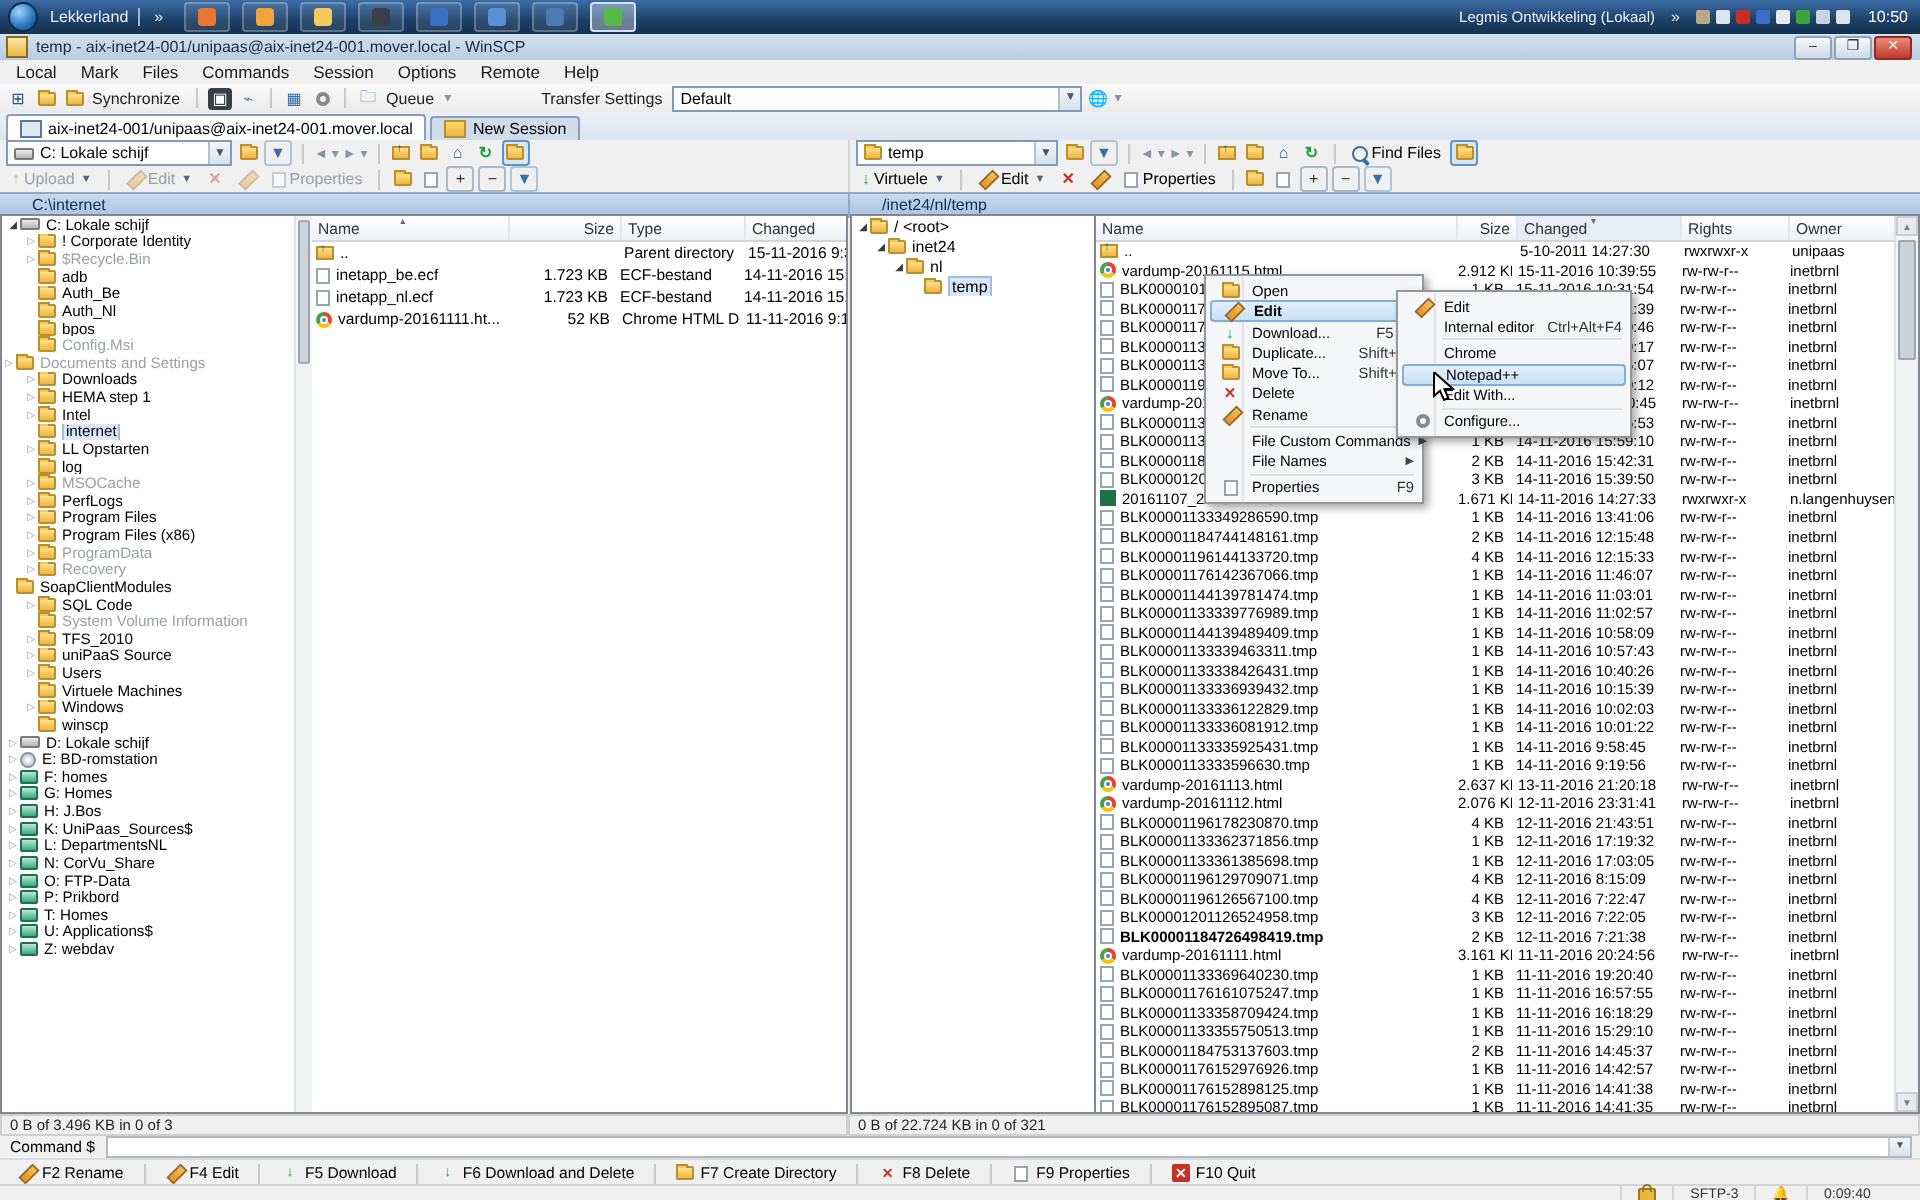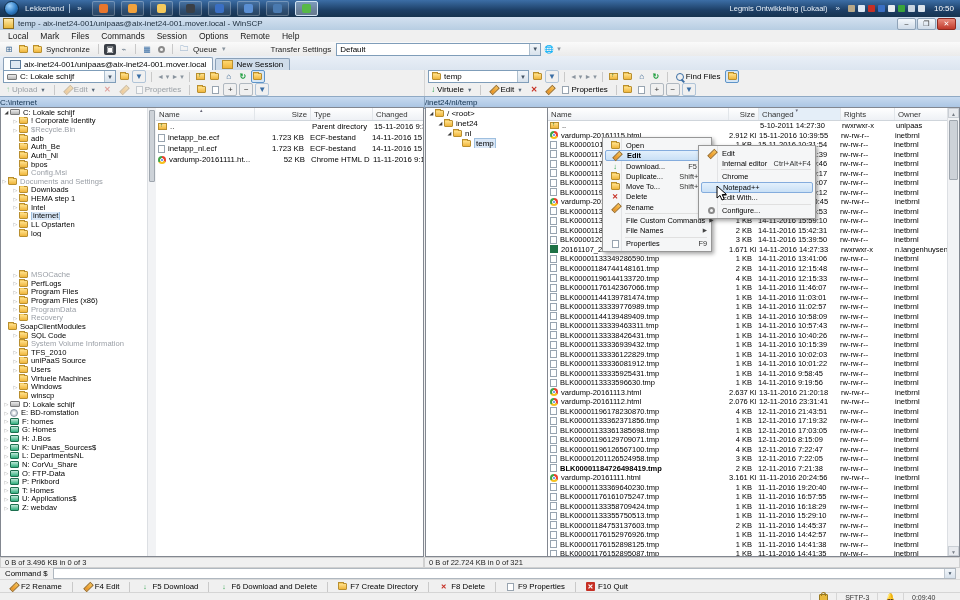--- a/index.html
+++ b/index.html
@@ -68,21 +68,21 @@
   .pb .da{font-size:5.5px;color:#567;margin-left:1px;}
   .pb.disabled{color:#9aa0a6;}
   .sq{width:12px;height:11px;border-radius:2px;display:flex;align-items:center;justify-content:center;font-size:8px;}
   .sq.pressed{background:#d6e6f5;border:1px solid #5e94c8;}
   .ga{color:#8a949e;font-size:7px;}   
   .red{color:#c62f24;font-weight:bold;}
   .green{color:#1e9e3e;font-weight:bold;}
 
   
   .pathbar{top:96px;height:11px;background:linear-gradient(#c7daf0,#a9c4e2);border-top:1px solid #8fa9c4;
-           border-bottom:1px solid #8fa9c4;display:flex;align-items:center;font-size:8px;color:#10304e;padding-left:0;}
+           border-bottom:1px solid #8fa9c4;display:flex;align-items:center;font-size:8px;color:#10304e;padding-left:16px;}
   #lpath{left:0;width:424px;} #rpath{left:424px;width:536px;border-left:1px solid #8fa9c4;}
 
   
   .panel{top:107px;height:450px;background:#fff;border:1px solid #828790;box-sizing:border-box;overflow:hidden;}
   #ltree{left:0;width:156px;}
   #lfiles{left:156px;width:268px;border-left:none;}
   #rtree{left:425px;width:123px;}
   #rfiles{left:548px;width:412px;border-left:none;}
 
   .tree-row{display:flex;align-items:center;height:8.64px;font-size:7.6px;white-space:nowrap;overflow:hidden;}
@@ -492,21 +492,21 @@
       <div class="tree-row" style="padding-left: 11px;">
         <span class="arrow collapsed">▷</span>
         <span class="folder"></span>
         <span class="lbl">LL Opstarten</span>
       </div>
       <div class="tree-row" style="padding-left: 11px;">
         <span class="arrow none"></span>
         <span class="folder"></span>
         <span class="lbl">log</span>
       </div>
-      <div class="tree-row" style="padding-left: 11px; margin-top: 33px;">
+      <div class="tree-row" style="padding-left: 11px;">
         <span class="arrow collapsed">▷</span>
         <span class="folder"></span>
         <span class="lbl dim">MSOCache</span>
       </div>
       <div class="tree-row" style="padding-left: 11px;">
         <span class="arrow collapsed">▷</span>
         <span class="folder"></span>
         <span class="lbl">PerfLogs</span>
       </div>
       <div class="tree-row" style="padding-left: 11px;">

